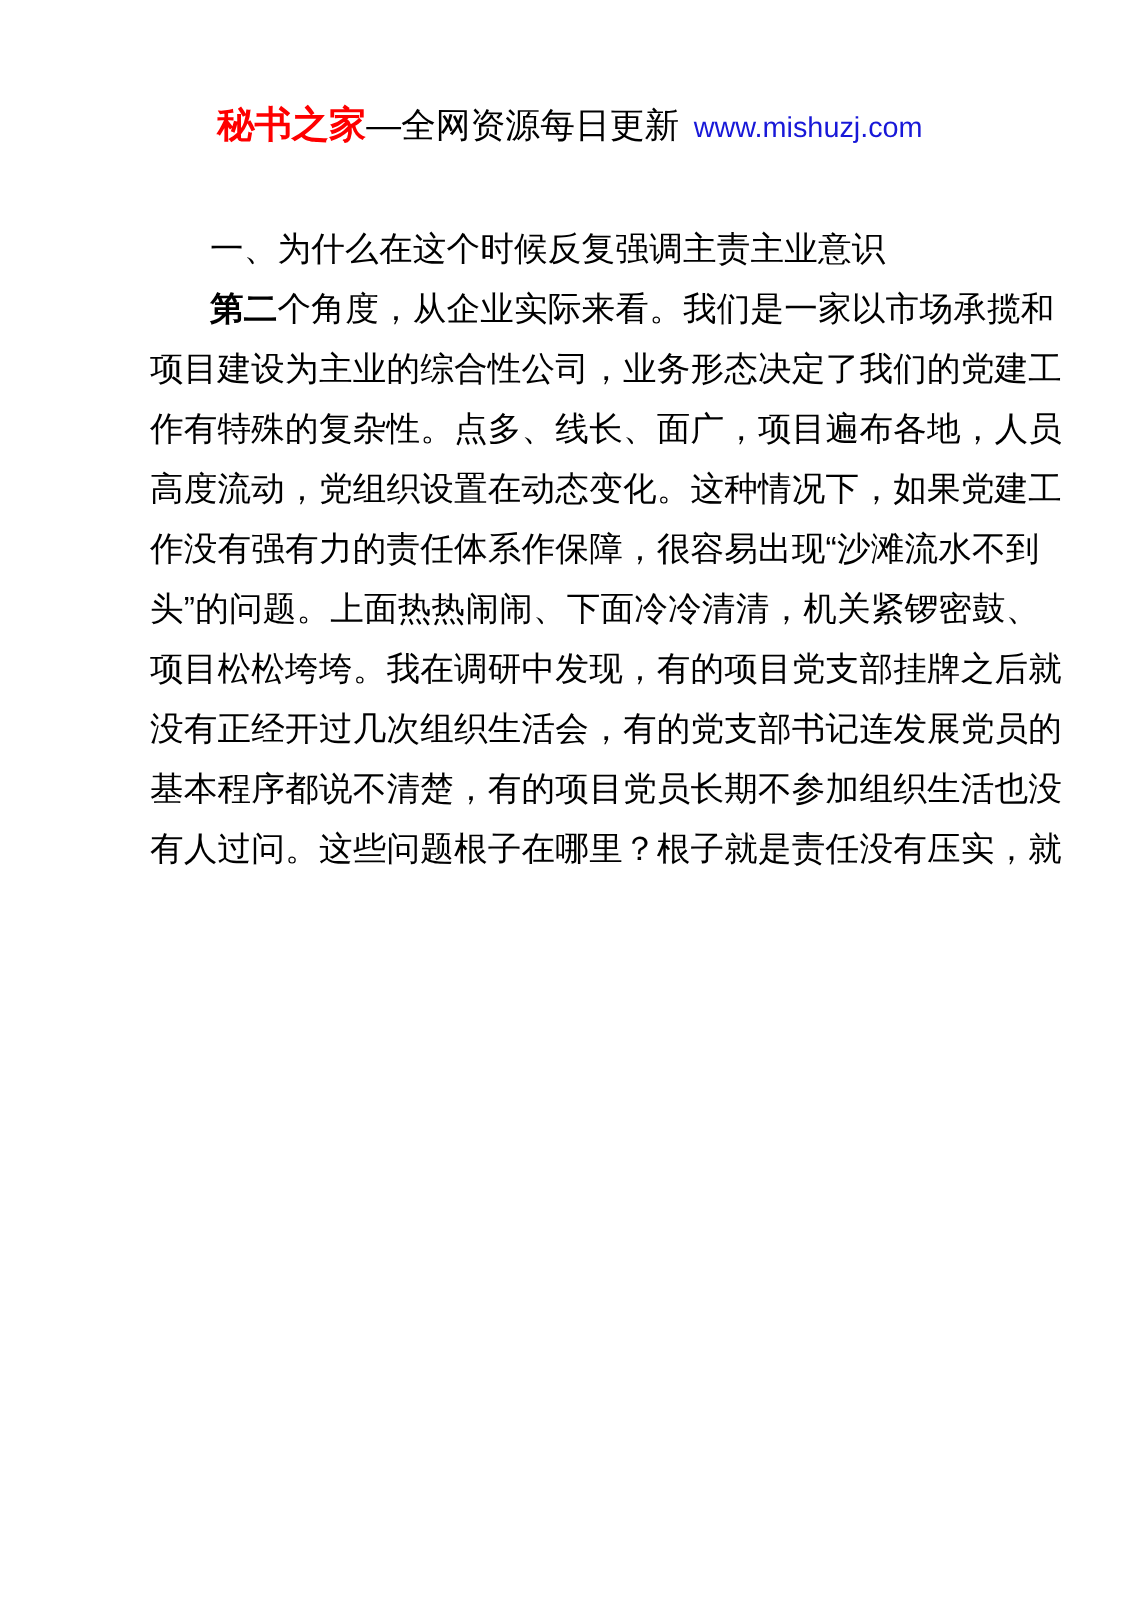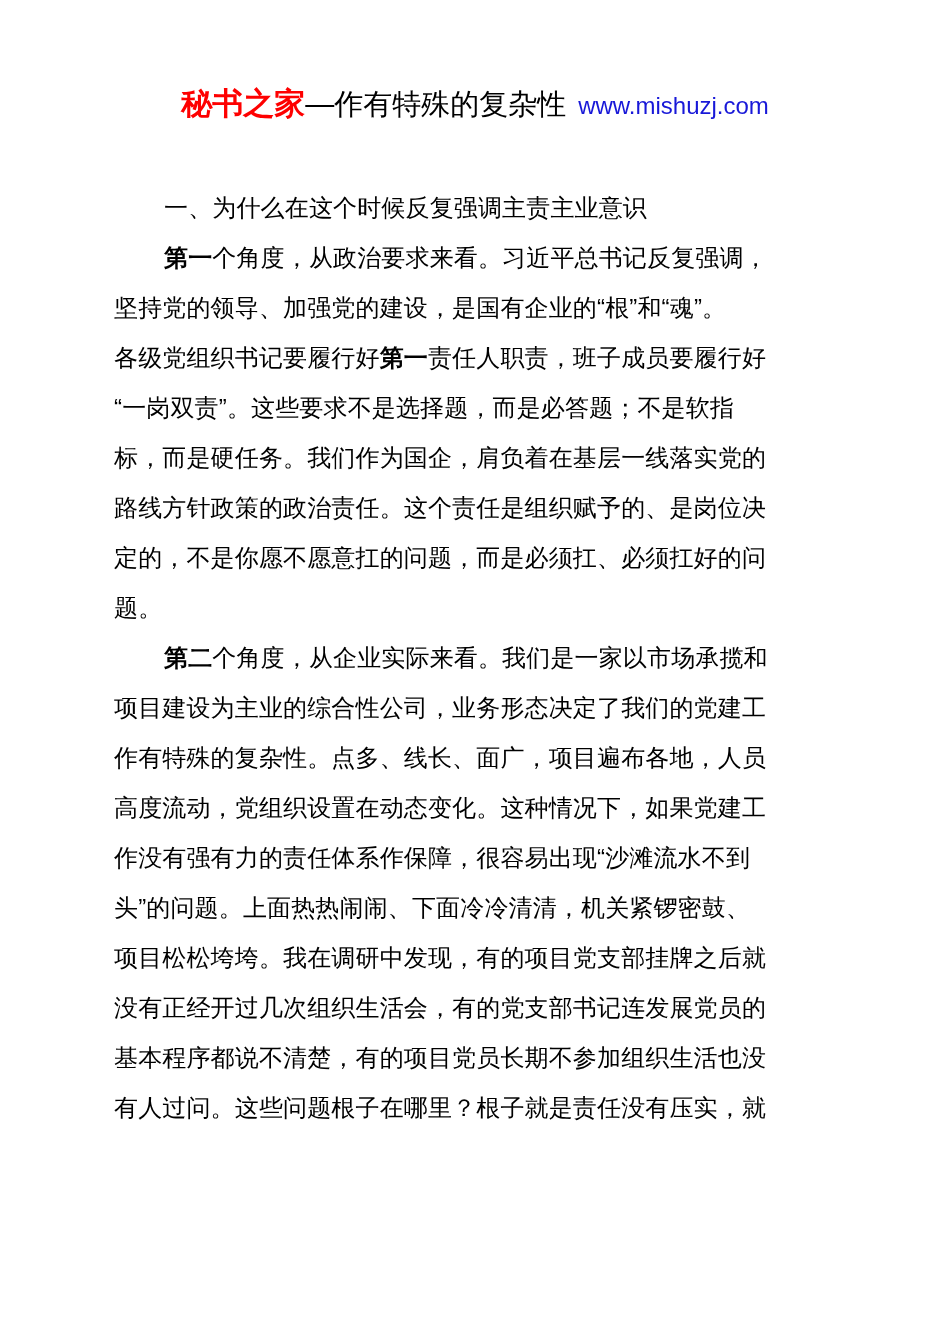--- a/index.html
+++ b/index.html
@@ -31,51 +31,43 @@
     color: #000000;
   }
   .url {
     font-size: 24px;
     margin-left: 12px;
     text-decoration: none;
   }
   .content {
     position: absolute;
     top: 183px;
-    left: 114px;
+    left: 125px;
     width: 800px;
-    font-size: 24px;
+    font-size: 28px;
     line-height: 50px;
     letter-spacing: 0.15px;
   }
   .content p {
     margin: 0;
     padding: 0;
     text-indent: 50px;
     white-space: pre;
   }
   .b { font-weight: bold; }
 </style>
 </head>
 <body>
 
 <div class="page">
   <div class="header">
-    <span class="brand" style="color: rgb(254, 0, 0); margin-top: 31px;">秘书之家</span><span class="tagline" style="color: rgb(0, 0, 0);">—作有特殊的复杂性</span><a class="url" href="#" style="color: rgb(24, 24, 216);">www.mishuzj.com</a>
+    <span class="brand" style="color: rgb(254, 0, 0); margin-top: 31px;">秘书之家</span><span class="tagline" style="color: rgb(0, 0, 0);">—全网资源每日更新</span><a class="url" href="#" style="color: rgb(24, 24, 216);">www.mishuzj.com</a>
   </div>
   <div class="content" id="doc-body">
       <p><span>一、为什么在这个时候反复强调主责主业意识</span></p>
-      <p><span class="b">第一</span><span>个角度，从政治要求来看。习近平总书记反复强调，
-坚持党的领导、加强党的建设，是国有企业的“根”和“魂”。
-各级党组织书记要履行好</span><span class="b">第一</span><span>责任人职责，班子成员要履行好
-“一岗双责”。这些要求不是选择题，而是必答题；不是软指
-标，而是硬任务。我们作为国企，肩负着在基层一线落实党的
-路线方针政策的政治责任。这个责任是组织赋予的、是岗位决
-定的，不是你愿不愿意扛的问题，而是必须扛、必须扛好的问
-题。</span></p>
       <p><span class="b">第二</span><span>个角度，从企业实际来看。我们是一家以市场承揽和
 项目建设为主业的综合性公司，业务形态决定了我们的党建工
 作有特殊的复杂性。点多、线长、面广，项目遍布各地，人员
 高度流动，党组织设置在动态变化。这种情况下，如果党建工
 作没有强有力的责任体系作保障，很容易出现“沙滩流水不到
 头”的问题。上面热热闹闹、下面冷冷清清，机关紧锣密鼓、
 项目松松垮垮。我在调研中发现，有的项目党支部挂牌之后就
 没有正经开过几次组织生活会，有的党支部书记连发展党员的
 基本程序都说不清楚，有的项目党员长期不参加组织生活也没
 有人过问。这些问题根子在哪里？根子就是责任没有压实，就</span></p>

